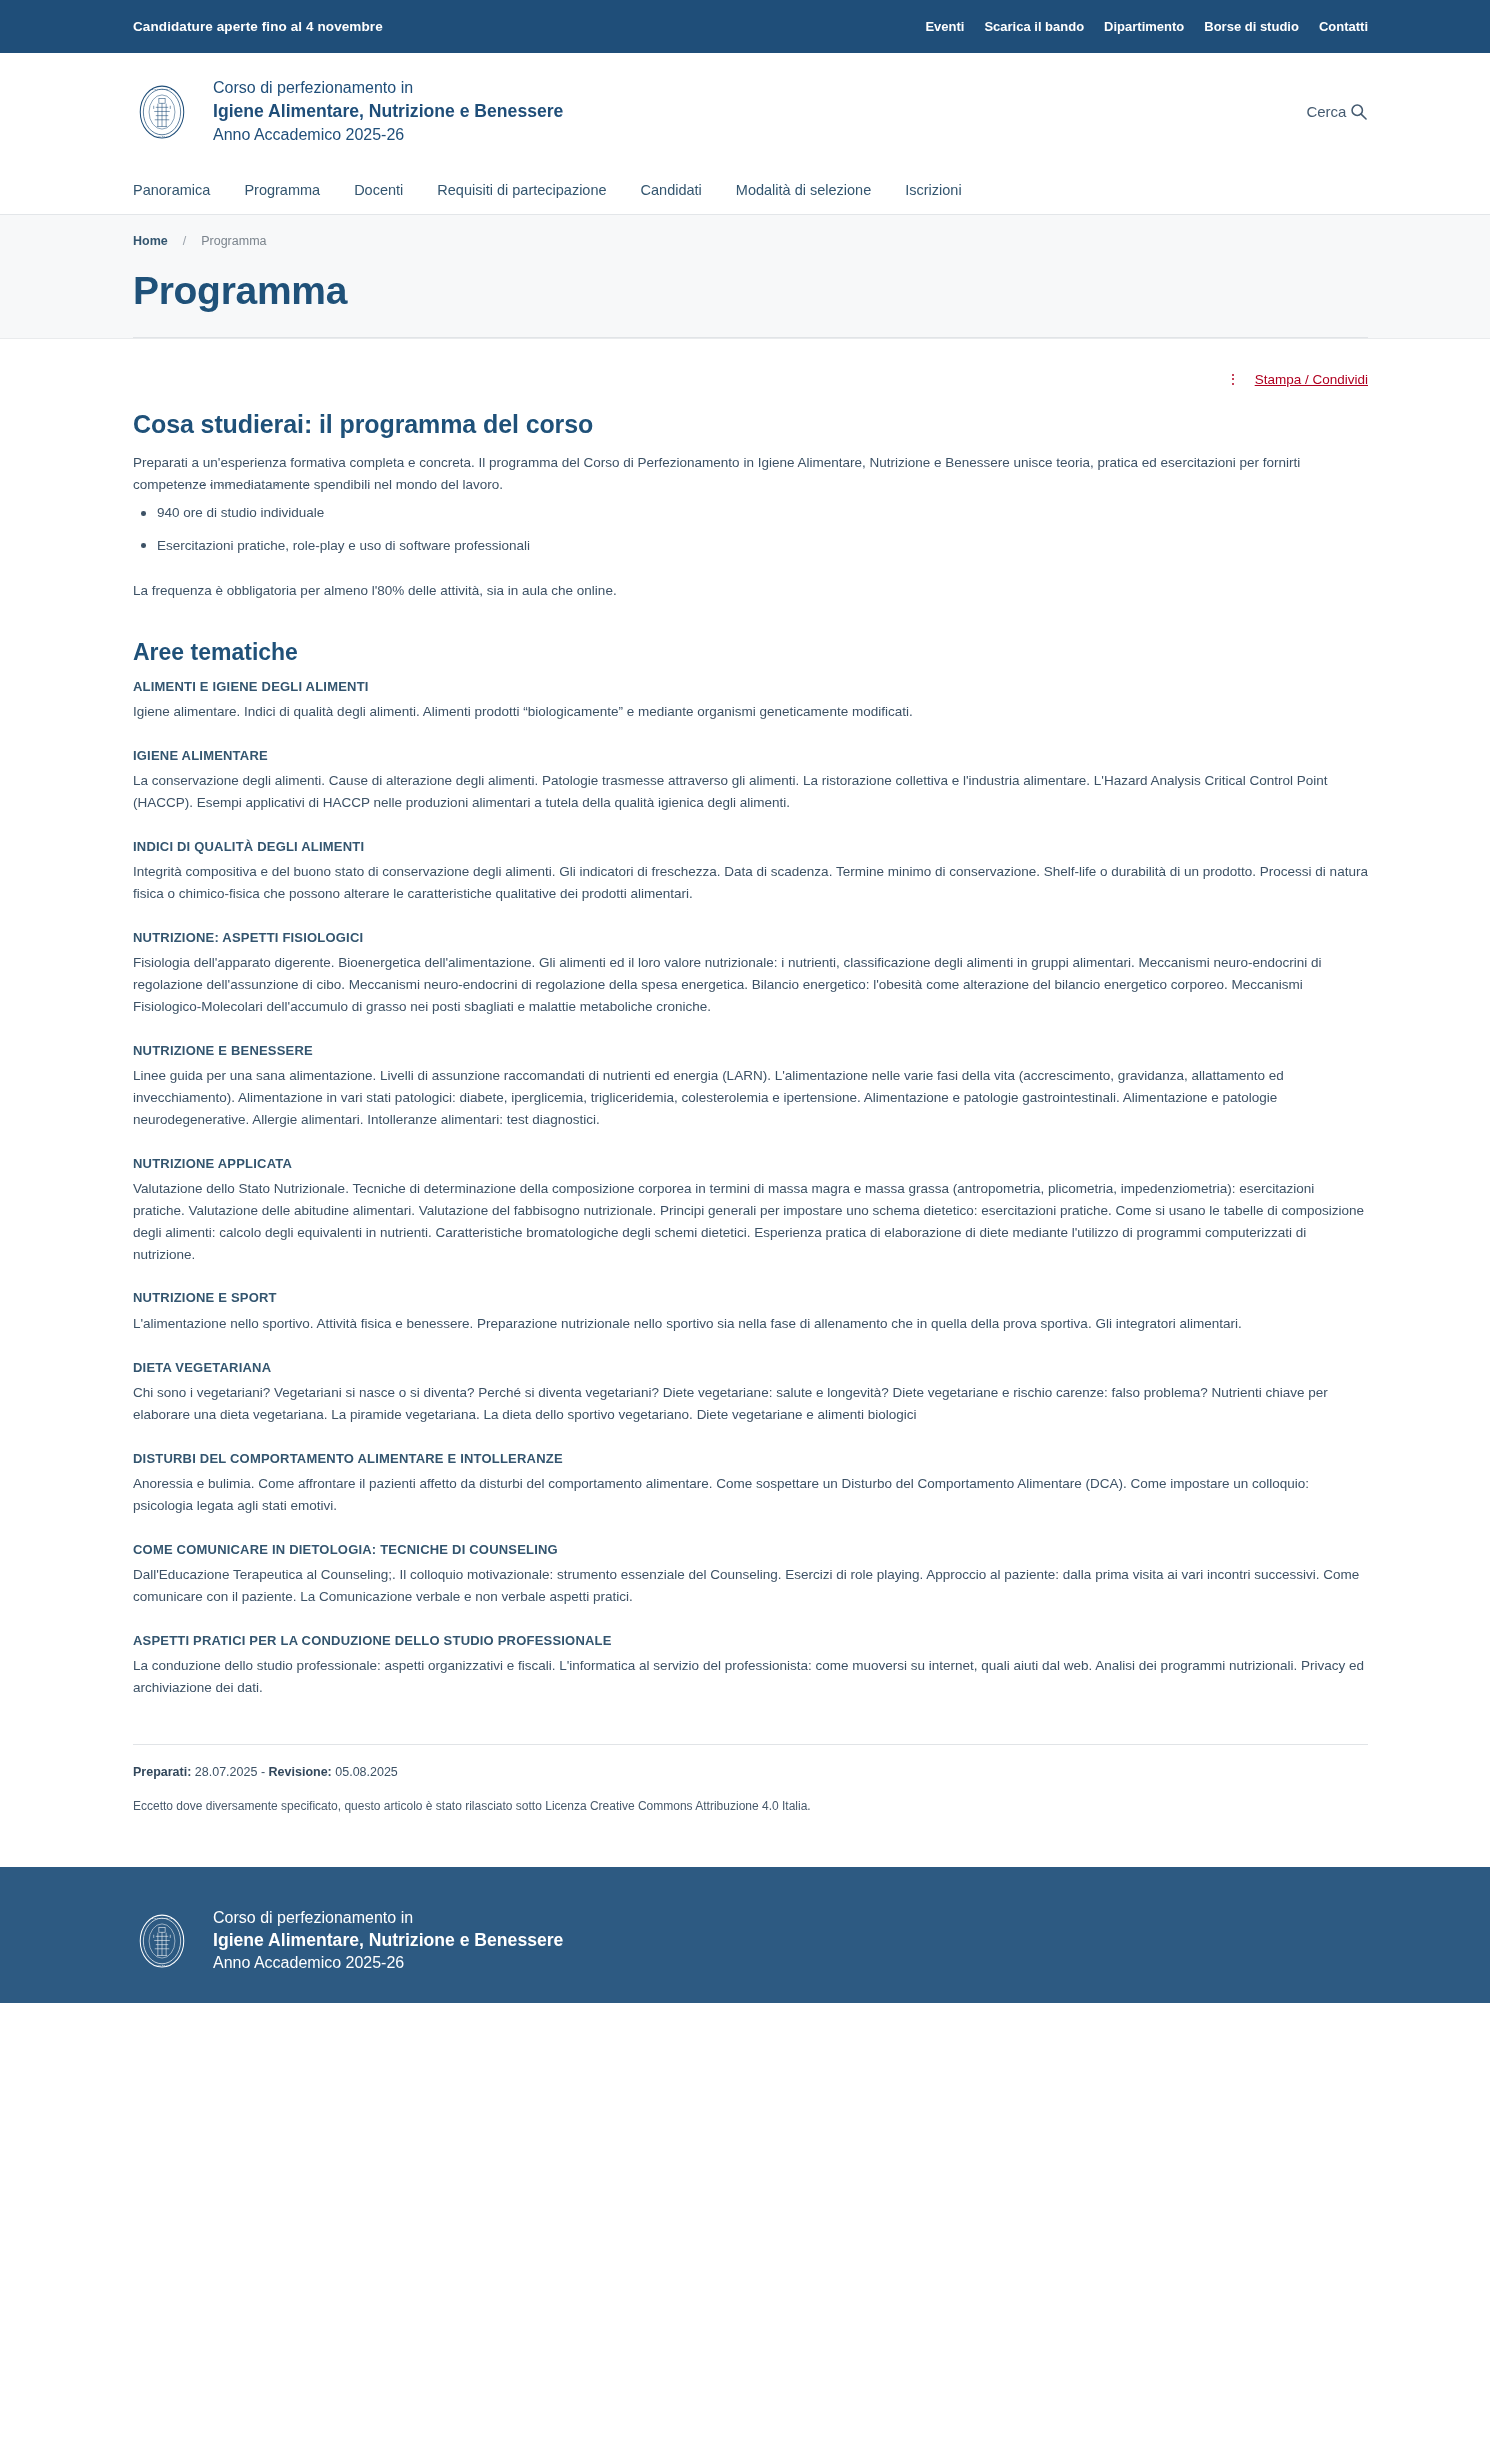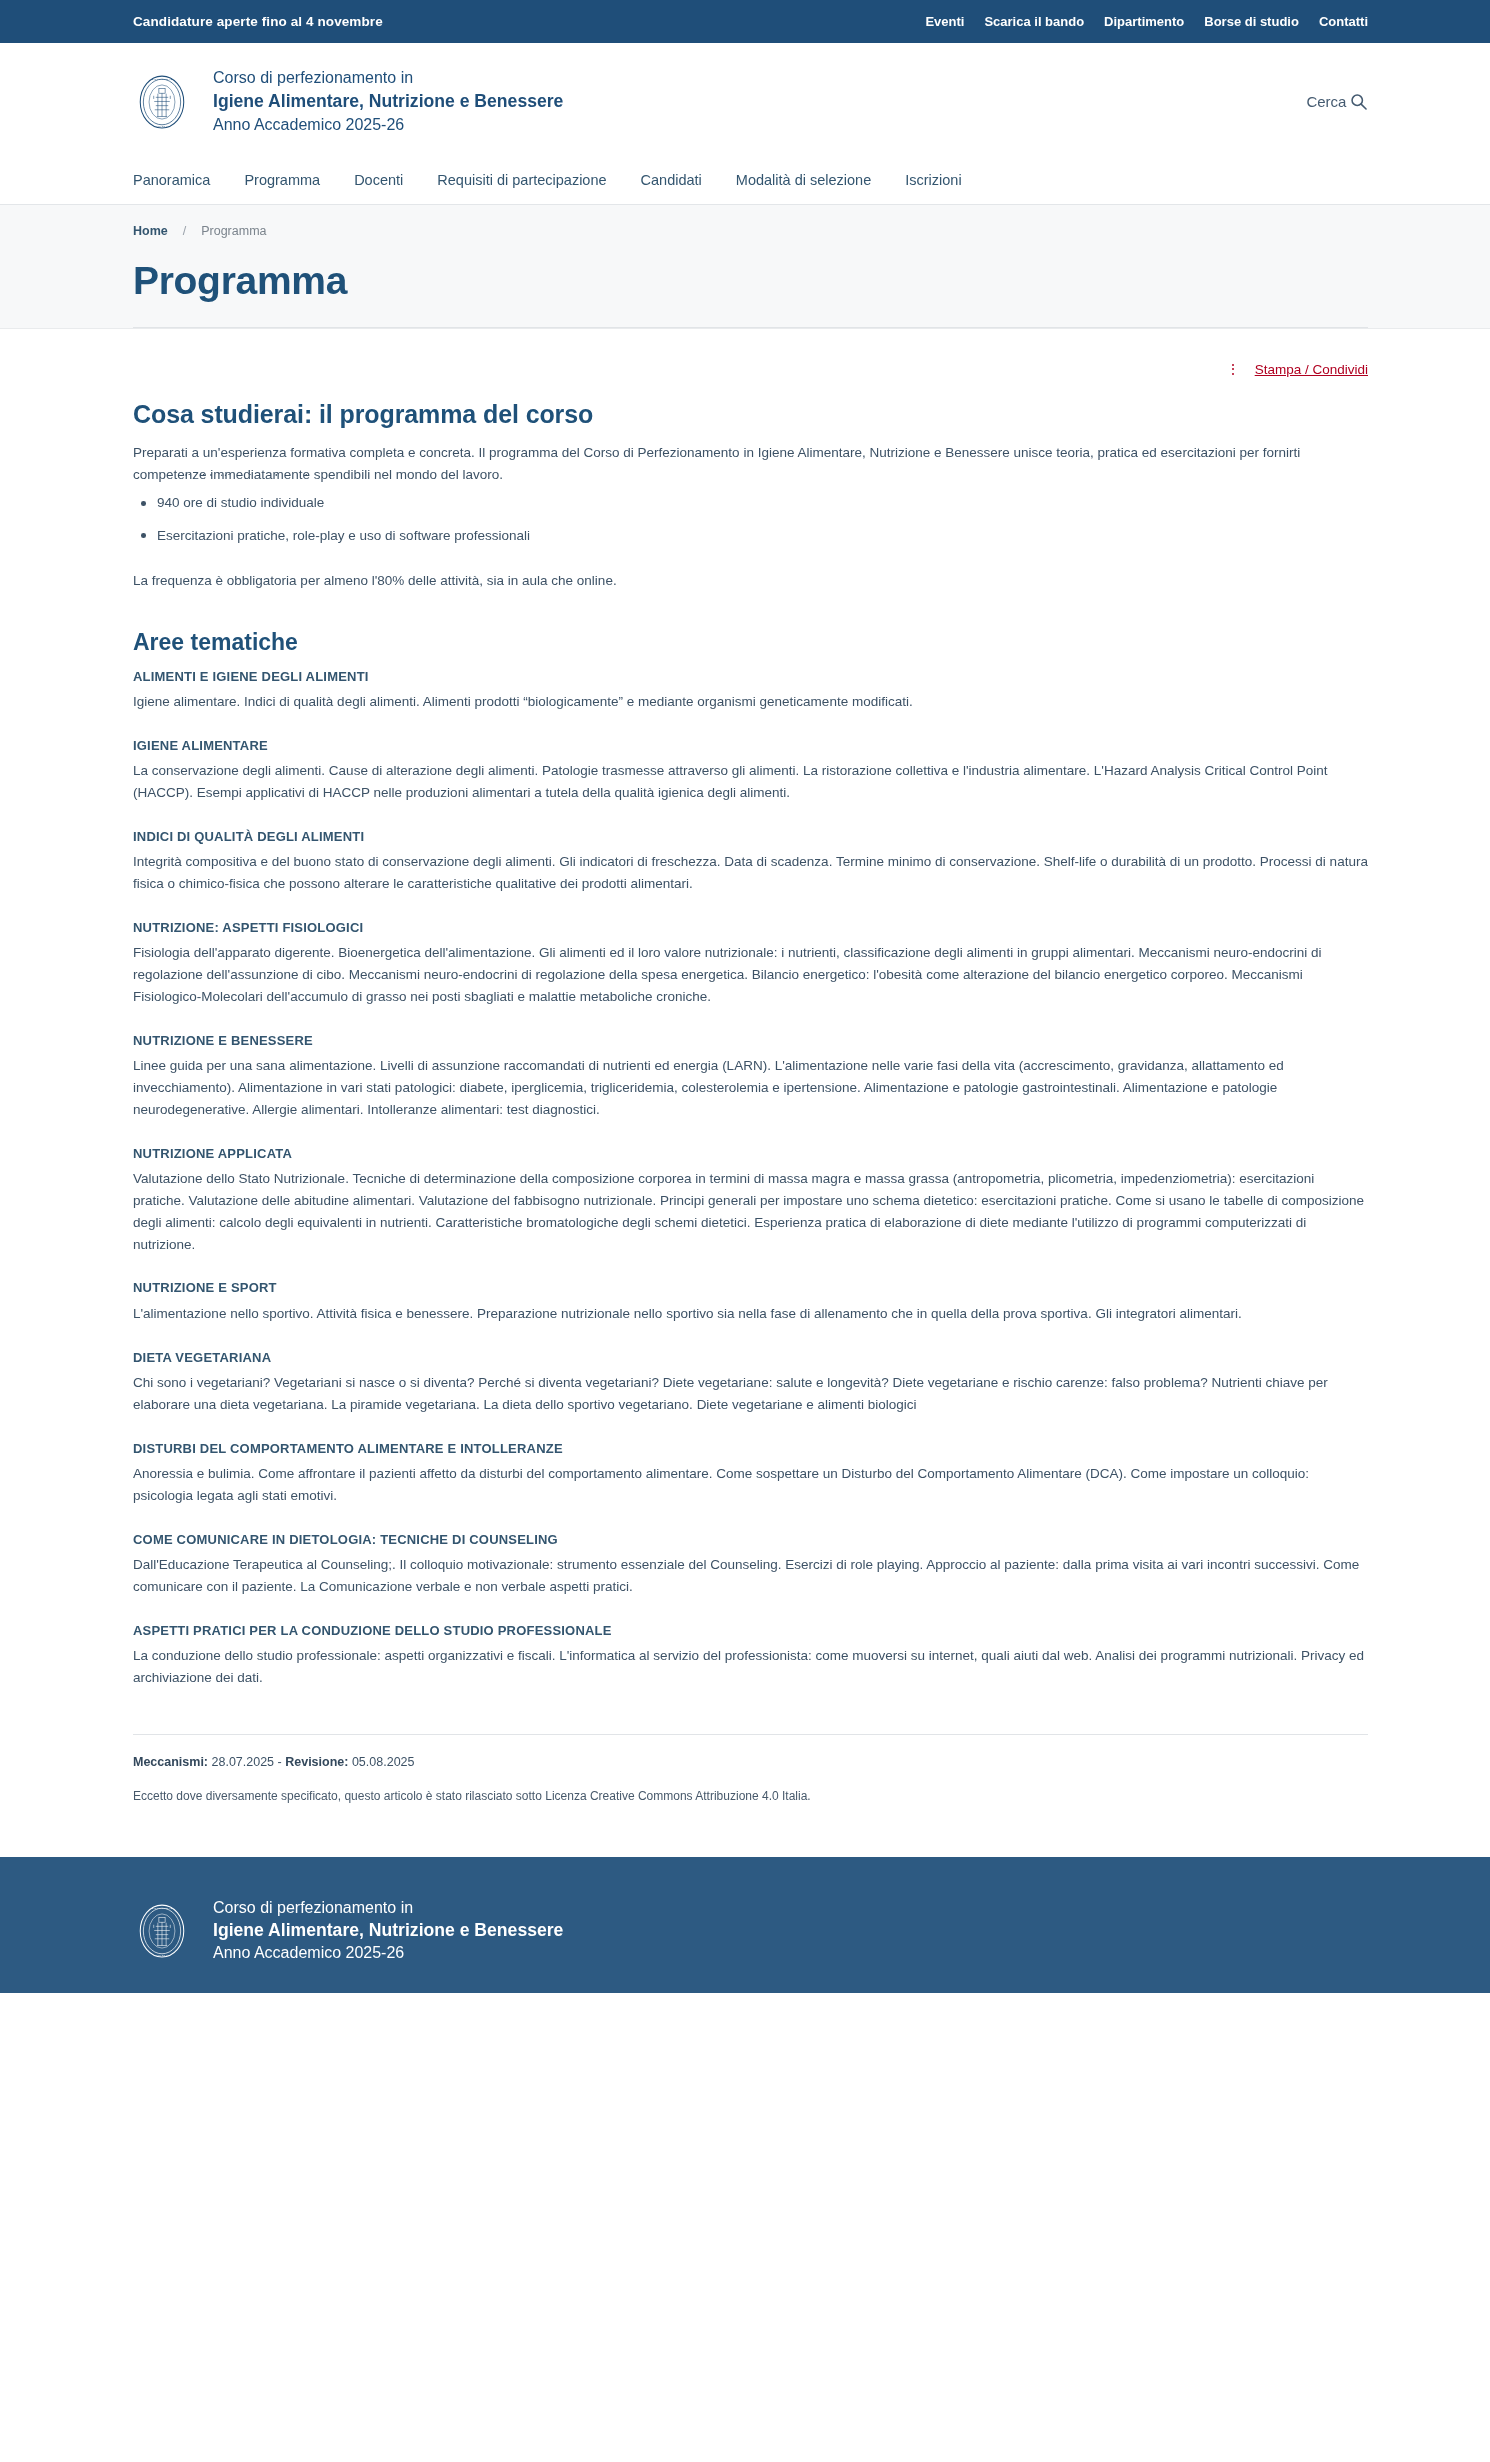--- a/index.html
+++ b/index.html
@@ -11,21 +11,21 @@
     width: 1490px;
     background: #ffffff;
     color: #33485c;
     -webkit-font-smoothing: antialiased;
   }
 
   
   .topbar {
     background: #1f4e79;
     color: #ffffff;
-    height: 43px;
+    height: 53px;
     display: flex;
     align-items: center;
     justify-content: space-between;
     padding: 0 122px 0 133px;
   }
   .topbar-left {
     font-size: 13.5px;
     font-weight: 700;
     letter-spacing: 0.1px;
     color: #ffffff;
@@ -430,21 +430,21 @@
     <p>Dall'Educazione Terapeutica al Counseling;.  Il colloquio motivazionale: strumento essenziale del Counseling.  Esercizi di role playing. Approccio al paziente: dalla prima visita ai vari incontri successivi. Come comunicare con il paziente. La Comunicazione verbale e non verbale aspetti pratici.</p>
   </section>
   <section class="topic">
     <h4>ASPETTI PRATICI PER LA CONDUZIONE DELLO STUDIO PROFESSIONALE</h4>
     <p>La conduzione dello studio professionale: aspetti organizzativi e fiscali. L'informatica al servizio del professionista: come muoversi su internet, quali aiuti dal web.  Analisi dei programmi nutrizionali. Privacy ed archiviazione dei dati.</p>
   </section>
 
   <hr class="meta-rule">
   <div class="meta-block">
     <div class="meta-dates">
-      <b>Meccanismi:</b>
+      <b>Preparati:</b>
       <span>28.07.2025</span>
       <span>-</span>
       <b>Revisione:</b>
       <span>05.08.2025</span>
     </div>
     <div class="meta-license">Eccetto dove diversamente specificato, questo articolo è stato rilasciato sotto Licenza Creative Commons Attribuzione 4.0 Italia.</div>
   </div>
 </main>
 
 <footer class="footer">

